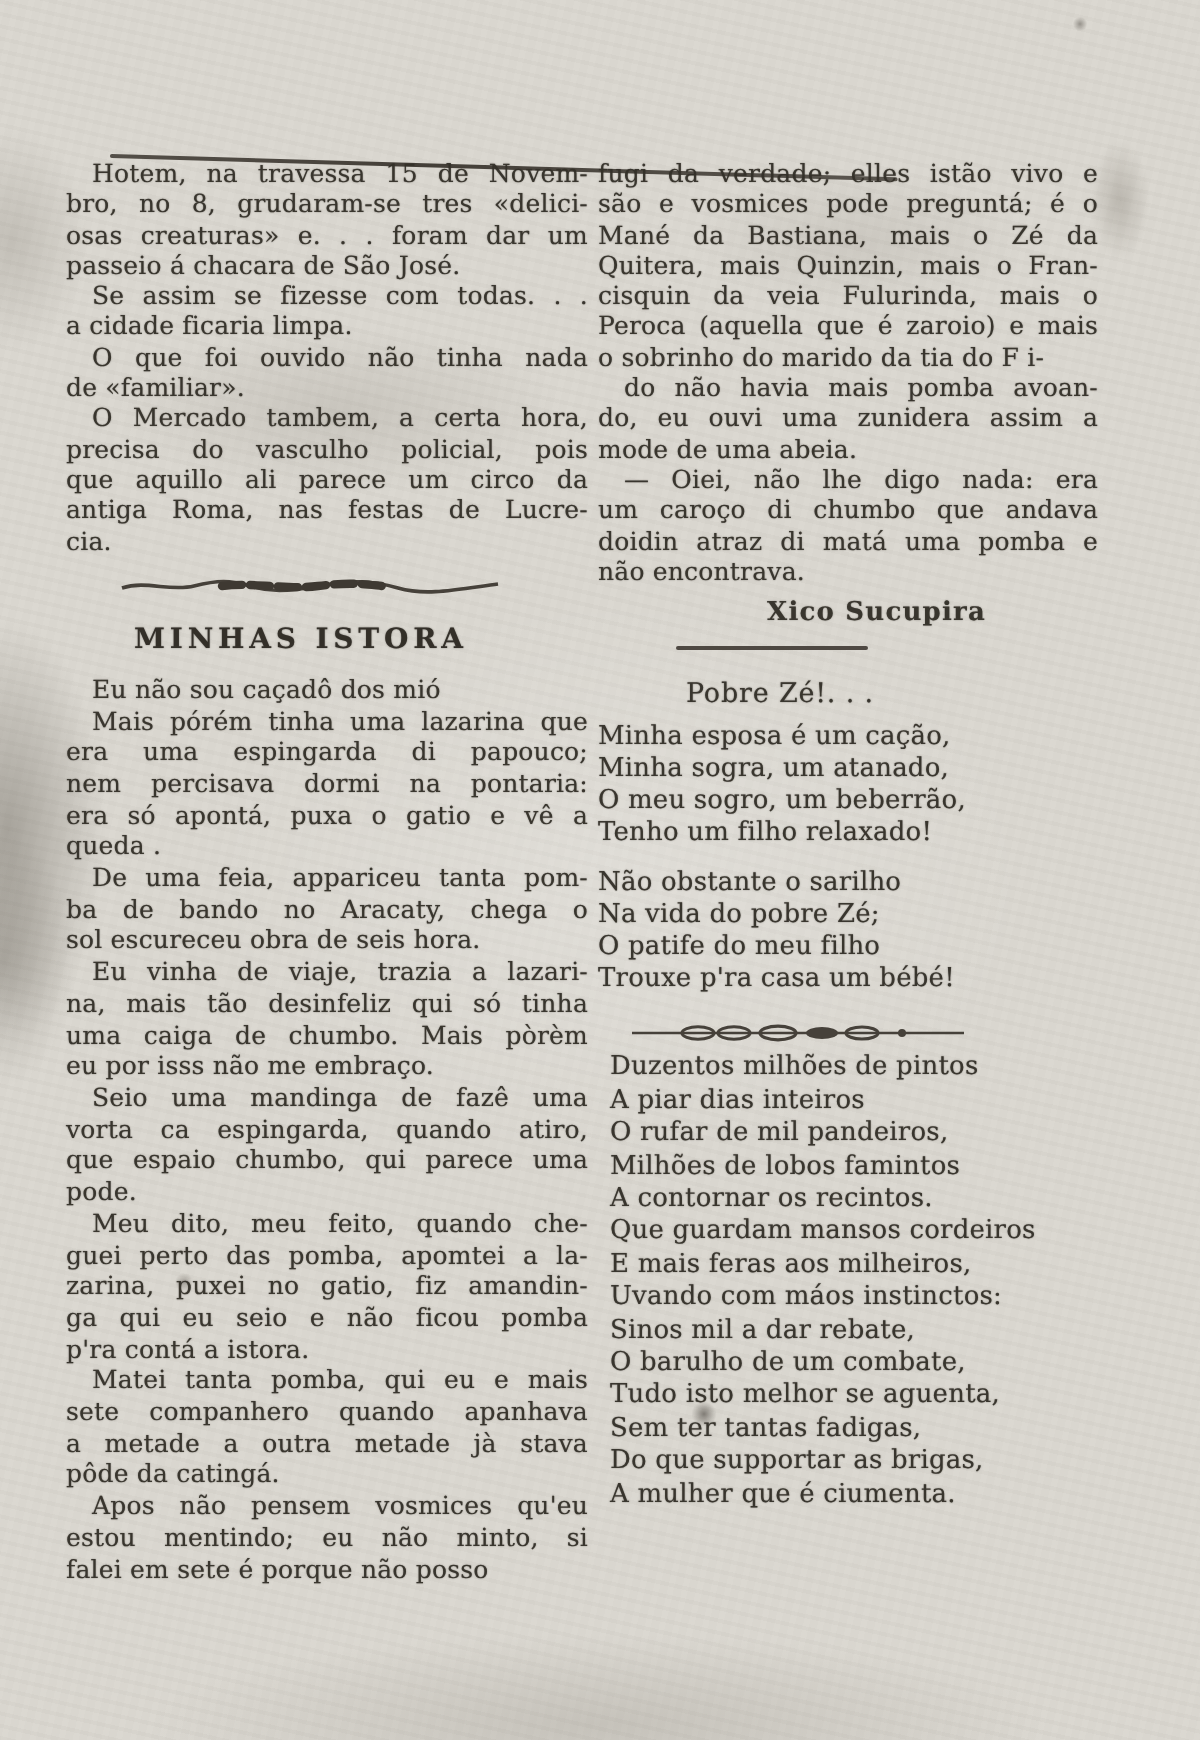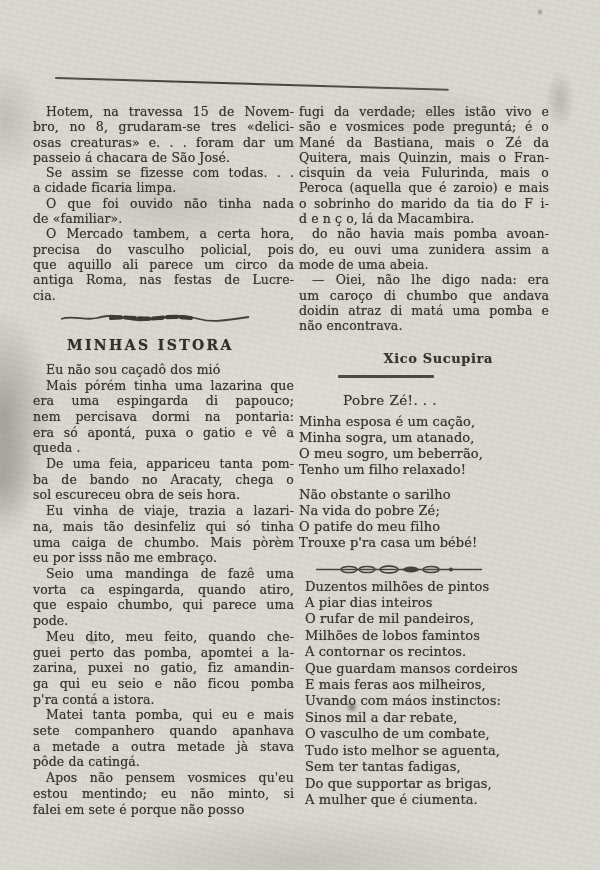--- a/index.html
+++ b/index.html
@@ -25,36 +25,36 @@
       radial-gradient(ellipse 300px 60px at 300px 862px, rgba(115,110,100,0.20), transparent 75%),
       radial-gradient(ellipse 320px 220px at 310px 440px, rgba(255,255,255,0.16), transparent 65%),
       repeating-linear-gradient(13deg, rgba(125,120,110,0.045) 0 2px, transparent 2px 6px),
       repeating-linear-gradient(103deg, rgba(255,255,255,0.05) 0 3px, transparent 3px 7px);
   }
   .top-rule{
     position:absolute;left:55px;top:77px;width:394px;height:2.4px;
     background:linear-gradient(90deg, rgba(60,55,48,.85), rgba(60,55,48,.95) 40%, rgba(60,55,48,.8));
     border-radius:2px;transform:rotate(1.7deg);transform-origin:left top;
   }
-  .col{position:absolute;top:104px;}
+  .col{position:absolute;top:79px;}
   .col-left{left:33px;width:261px;}
   .col-right{left:299px;width:250px;}
   .para{font-size:12.5px;line-height:15.3px;letter-spacing:.1px;
         text-shadow:0 0 .7px rgba(52,48,41,.65);}
   .story .para{line-height:15.7px;}
   .para .line{text-align:justify;text-align-last:justify;white-space:normal;}
   .para .line:last-child{text-align-last:left;}
   .para .line:first-child{text-indent:13px;}
   .para.no-indent .line:first-child{text-indent:0;}
   .squiggle{display:block;margin:9px 0 0 26px;}
   .section-title{
     margin:13px 0 9px 34px;font-size:14px;font-weight:bold;letter-spacing:2.4px;
     color:rgba(47,43,37,.95);text-shadow:0 0 .8px rgba(47,43,37,.6);
   }
-  .signature{margin-top:18px;padding-right:56px;text-align:right;
+  .signature{margin-top:6px;padding-right:56px;text-align:right;
     font-size:13px;font-weight:bold;letter-spacing:.6px;
     text-shadow:0 0 .7px rgba(52,48,41,.6);}
   .rule-short{margin:9px 0 0 39px;width:96px;height:2.2px;background:rgba(62,57,50,.9);border-radius:1px;}
   .poem-title{margin:14px 0 6px 44px;font-size:13.5px;letter-spacing:.4px;
     text-shadow:0 0 .8px rgba(52,48,41,.65);}
   .poem{font-size:13px;line-height:16px;letter-spacing:.1px;
         text-shadow:0 0 .7px rgba(52,48,41,.65);}
   .poem .line{text-align:left;}
   .stanza2{margin-top:9px;}
   .chain{display:block;margin:12px 0 0 16px;}
@@ -148,21 +148,20 @@
 
   <div class="col col-right">
     <div class="para no-indent">
         <div class="line">fugi da verdade; elles istão vivo e</div>
         <div class="line">são e vosmices pode preguntá; é o</div>
         <div class="line">Mané da Bastiana, mais o Zé da</div>
         <div class="line">Quitera, mais Quinzin, mais o Fran-</div>
         <div class="line">cisquin da veia Fulurinda, mais o</div>
         <div class="line">Peroca (aquella que é zaroio) e mais</div>
         <div class="line">o sobrinho do marido da tia do F i-</div>
-        <div class="line">d e n ç o, lá da Macambira.</div>
       </div>
     <div class="para">
         <div class="line">do não havia mais pomba avoan-</div>
         <div class="line">do, eu ouvi uma zunidera assim a</div>
         <div class="line">mode de uma abeia.</div>
       </div>
     <div class="para">
         <div class="line">— Oiei, não lhe digo nada: era</div>
         <div class="line">um caroço di chumbo que andava</div>
         <div class="line">doidin atraz di matá uma pomba e</div>
@@ -201,21 +200,21 @@
     <div class="poem poem-final">
         <div class="line">Duzentos milhões de pintos</div>
         <div class="line">A piar dias inteiros</div>
         <div class="line">O rufar de mil pandeiros,</div>
         <div class="line">Milhões de lobos famintos</div>
         <div class="line">A contornar os recintos.</div>
         <div class="line">Que guardam mansos cordeiros</div>
         <div class="line">E mais feras aos milheiros,</div>
         <div class="line">Uvando com máos instinctos:</div>
         <div class="line">Sinos mil a dar rebate,</div>
-        <div class="line">O vasculho de um combate,</div>
+        <div class="line">O barulho de um combate,</div>
         <div class="line">Tudo isto melhor se aguenta,</div>
         <div class="line">Sem ter tantas fadigas,</div>
         <div class="line">Do que supportar as brigas,</div>
         <div class="line">A mulher que é ciumenta.</div>
       </div>
   </div>
 
 </div>
 
 </body></html>

